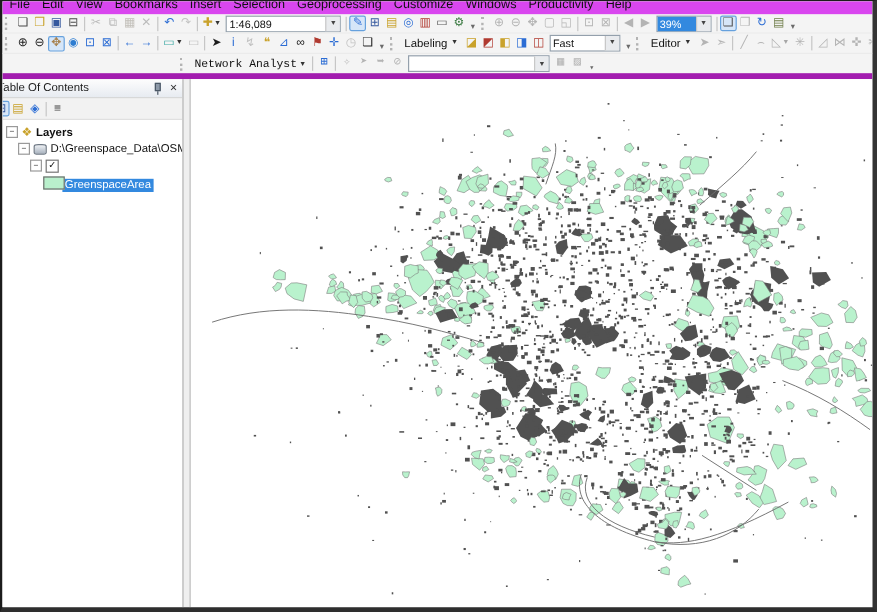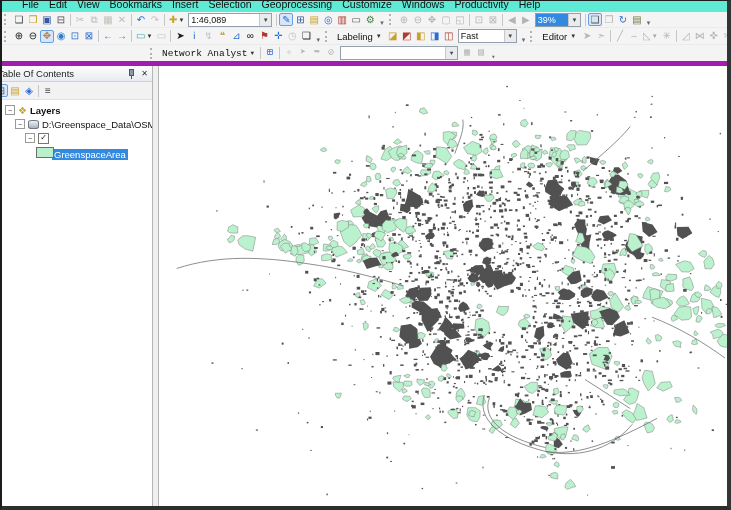--- a/index.html
+++ b/index.html
@@ -2,21 +2,21 @@
 <html><head>
 <meta charset="utf-8">
 <style>
   html,body{margin:0;padding:0;background:#fff;}
   .app{position:relative;width:731px;height:510px;box-sizing:border-box;
        font-family:"Liberation Sans",sans-serif;background:#f3f3f3;
        border-top:1px solid #1c1c1c;border-left:2px solid #1c1c1c;
        border-right:4px solid #343434;border-bottom:4px solid #2e2e2e;
        display:flex;flex-direction:column;overflow:hidden;}
   
-  .menubar{height:11px;overflow:hidden;background:#5eead4;display:flex;padding-left:15px;flex:none;}
+  .menubar{height:11px;overflow:hidden;background:#d946ef;display:flex;padding-left:1px;flex:none;}
   .menubar span{font-size:10.5px;line-height:15px;margin-top:-4px;padding:0 5px;color:#101010;white-space:nowrap;}
   
   .tbrow{display:flex;align-items:center;background:#f4f4f4;flex:none;}
   #row1{height:15px;}
   #row2{height:16px;border-top:1px solid #ebebeb;}
   #row3{height:16px;border-top:1px solid #ebebeb;border-bottom:5px solid #a21caf;font-family:Liberation Mono, monospace;}
   .tb{display:flex;align-items:center;height:100%;}
   .grip{width:3px;height:11px;border-left:2px dotted #b3b3b3;margin:0 3px 0 2px;}
   .tbi{min-width:14px;height:13px;display:flex;align-items:center;justify-content:center;
        border:1px solid transparent;border-radius:2px;box-sizing:border-box;padding:0 1px;}
@@ -117,21 +117,21 @@
           <span style="color: rgb(43, 108, 212);">↶</span>
         </div>
         <div class="tbi dis">
           <span style="color: rgb(119, 119, 119);">↷</span>
         </div>
         <div class="sep"></div>
         <div class="tbi">
           <span style="color: rgb(201, 162, 43);">✚</span>
           <span class="dd">▼</span>
         </div>
-        <div class="combo" style="width: 84px;">
+        <div class="combo" style="width: 96px;">
           <span class="val">1:46,089</span>
           <span class="arrow">▼</span>
         </div>
         <div class="sep"></div>
         <div class="tbi pressed">
           <span style="color: rgb(43, 108, 212);">✎</span>
         </div>
         <div class="tbi">
           <span style="color: rgb(53, 88, 158);">⊞</span>
         </div>

